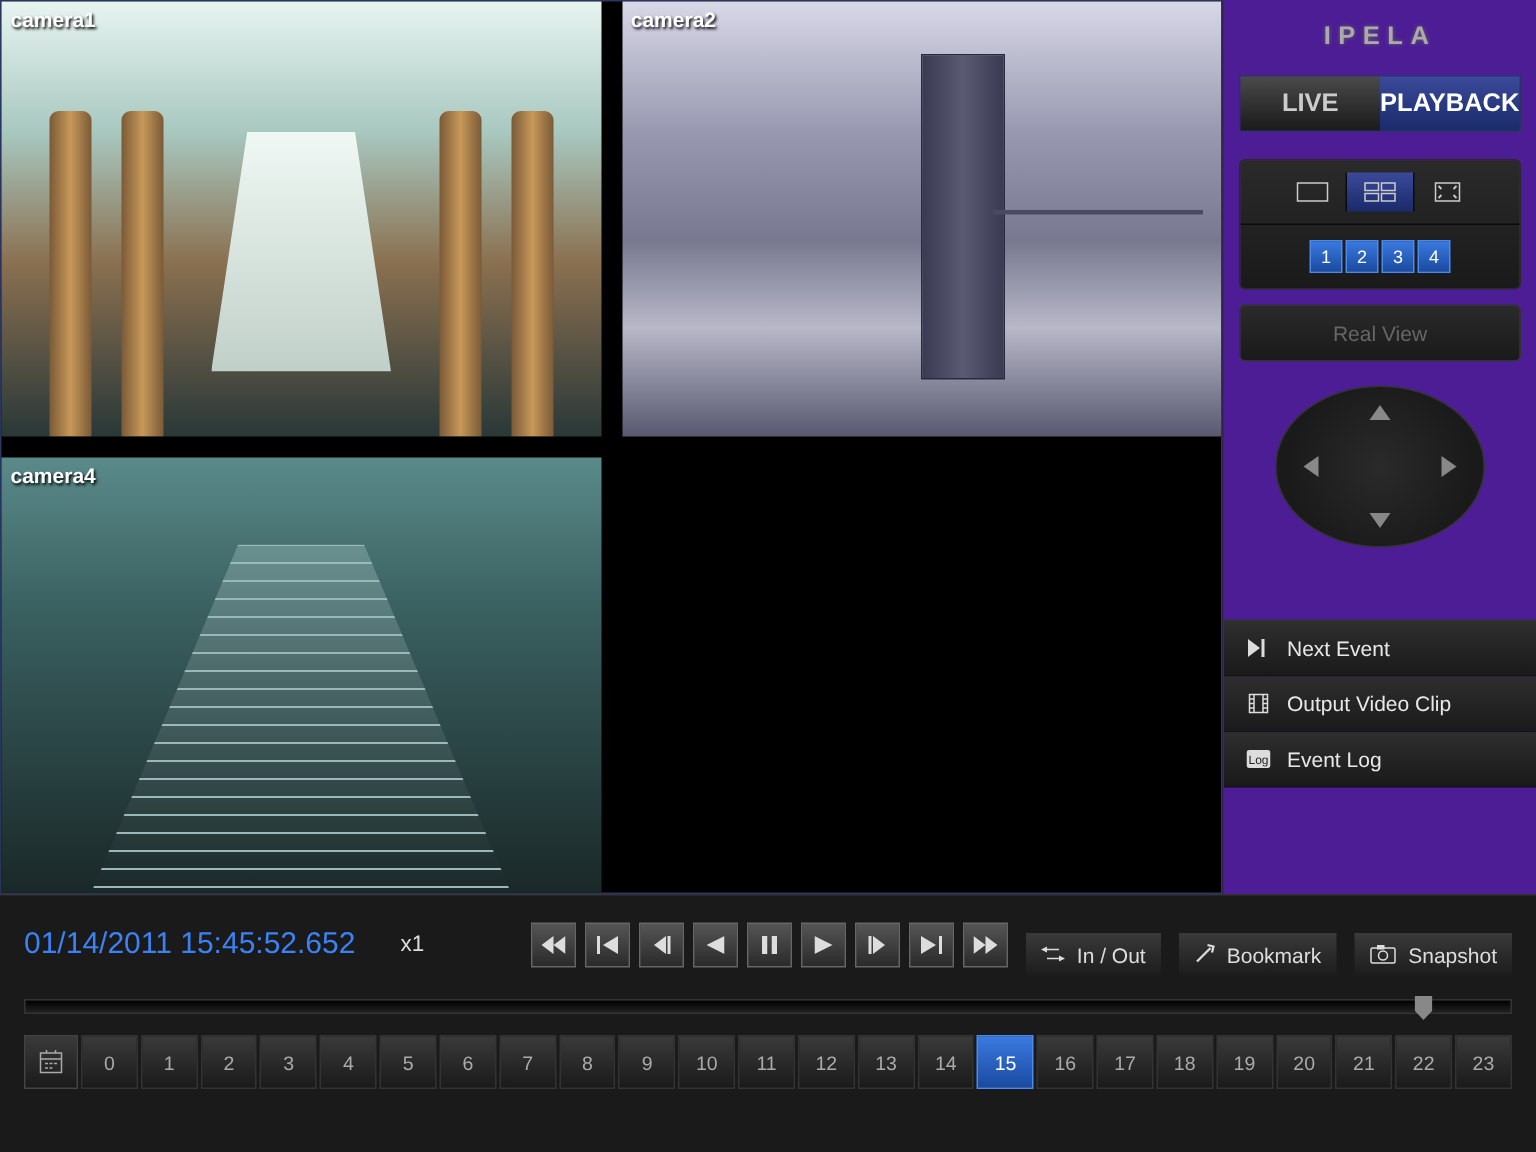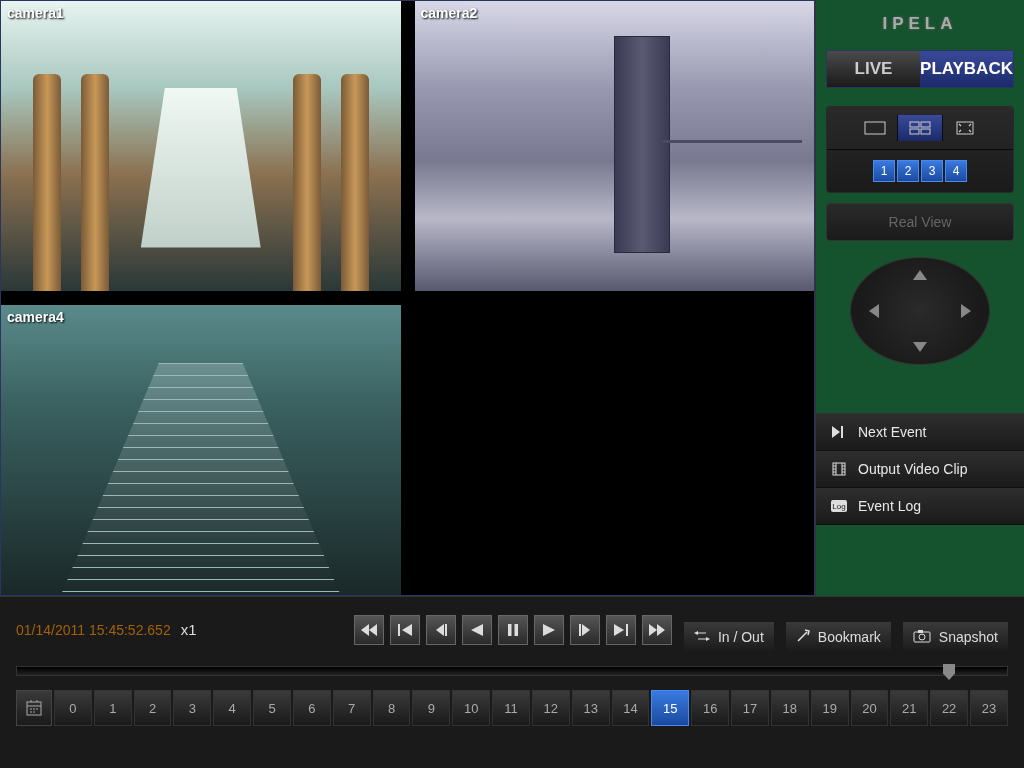--- a/index.html
+++ b/index.html
@@ -12,21 +12,21 @@
 .cam1::before { content:""; position:absolute; left:35%; top:30%; width:30%; height:55%; background: linear-gradient(180deg,#f0f8f4 0%,#c0d0c8 100%); clip-path: polygon(20% 0,80% 0,100% 100%,0 100%);}
 .cam1 .pillar { position:absolute; bottom:0; width:7%; height:75%; background: linear-gradient(90deg,#7a5a38 0%,#c89858 50%,#7a5a38 100%); border-radius: 6px 6px 0 0;}
 .cam2 { background: linear-gradient(180deg,#d8d8e8 0%,#9898b0 30%,#787890 55%,#b8b8c8 75%,#585870 100%); }
 .cam2 .elev { position:absolute; left:50%; top:12%; width:14%; height:75%; background:linear-gradient(90deg,#3a3a52 0%,#5a5a72 50%,#3a3a52 100%); border:1px solid #282840;}
 .cam2 .rail { position:absolute; left:62%; top:48%; width:35%; height:3px; background:#4a4a62;}
 .cam3 { background: linear-gradient(180deg,#888898 0%,#a0a0b0 25%,#3a3a6a 45%,#d8d8e8 70%,#6a6a8a 100%); }
 .cam3 .ceil { position:absolute; top:0; left:0; right:0; height:35%; background: repeating-linear-gradient(0deg,#808090 0px,#808090 8px,#606070 8px,#606070 12px);}
 .cam3 .crowd { position:absolute; bottom:0; left:0; right:0; height:30%; background: radial-gradient(circle,#303040 10%,transparent 10%) 0 0/18px 18px, #b0b0c0;}
 .cam4 { background: linear-gradient(180deg,#5a8a8a 0%,#3a6060 35%,#1a2828 100%); }
 .cam4 .esc { position:absolute; left:15%; right:15%; top:20%; bottom:0; background: repeating-linear-gradient(180deg,#9ab8b8 0,#9ab8b8 1px,transparent 1px,transparent 12px), linear-gradient(180deg,#6a9090 0%,#1a2828 100%); clip-path: polygon(35% 0,65% 0,100% 100%,0 100%);}
-.sidebar { grid-column: 2; grid-row: 1; background: #14532d; border-left: 1px solid #333; display: flex; flex-direction: column; }
+.sidebar { grid-column: 2; grid-row: 1; background: #4c1d95; border-left: 1px solid #333; display: flex; flex-direction: column; }
 .logo { text-align: center; padding: 14px 0 10px; color: #aaa; font-size: 17px; letter-spacing: 5px; font-weight: bold; text-shadow: 0 0 3px #666; }
 .mode-tabs { display: flex; margin: 6px 10px; border: 1px solid #2a3560; }
 .mode-tab { flex: 1; text-align: center; padding: 8px 0; font-size: 17px; font-weight: bold; cursor: pointer; background: linear-gradient(180deg,#4a4a4a 0%,#1a1a1a 100%); }
 .mode-tab.active { background: linear-gradient(180deg,#3a4a9a 0%,#1a2a6a 100%); color: #fff; }
 .layout-box { margin: 12px 10px 0; border: 1px solid #2a2a2a; background: linear-gradient(180deg,#2a2a2a 0%,#1a1a1a 100%); padding: 0; border-radius: 4px;}
 .layout-row { display: flex; justify-content: center; padding: 8px 0; gap:0; border-bottom:1px solid #0a0a0a;}
 .layout-btn { width: 45px; height: 26px; display:flex; align-items:center; justify-content:center; cursor:pointer; border-right:1px solid #0a0a0a;}
 .layout-btn:last-child{border-right:none;}
 .layout-btn.active{ background: linear-gradient(180deg,#3a4a9a 0%,#1a2a6a 100%);}
 .layout-btn svg { fill: none; stroke: #ccc; stroke-width: 1;}
@@ -37,21 +37,21 @@
 .ptz .arr { position:absolute; width:0; height:0; cursor:pointer;}
 .ptz .up { top:12px; left:50%; transform:translateX(-50%); border-left:7px solid transparent; border-right:7px solid transparent; border-bottom:10px solid #888;}
 .ptz .down { bottom:12px; left:50%; transform:translateX(-50%); border-left:7px solid transparent; border-right:7px solid transparent; border-top:10px solid #888;}
 .ptz .left { left:18px; top:50%; transform:translateY(-50%); border-top:7px solid transparent; border-bottom:7px solid transparent; border-right:10px solid #888;}
 .ptz .right { right:18px; top:50%; transform:translateY(-50%); border-top:7px solid transparent; border-bottom:7px solid transparent; border-left:10px solid #888;}
 .action-list { border-top:1px solid #333;margin-top:36px;}
 .action-item { padding: 10px 14px; border-bottom: 1px solid #111; background: linear-gradient(180deg,#2e2e2e 0%,#1a1a1a 100%); display:flex; align-items:center; gap:10px; cursor:pointer; font-size:14px; color:#e8e8e8;}
 .action-item .ico { width:18px; height:14px; display:inline-flex; align-items:center; justify-content:center;}
 .bottom { grid-column: 1 / 3; grid-row: 2; background: #1a1a1a; border-top:1px solid #333; display:flex; flex-direction:column;}
 .transport { display:flex; align-items:center; padding: 10px 16px 8px; gap:6px;}
-.timestamp { color:#a16207; font-size:14px; margin-right:4px;}
+.timestamp { color:#3b82f6; font-size:20px; margin-right:24px;}
 .speed { color:#ddd; font-size:15px; margin-right:auto;}
 .tbtn { width:30px; height:30px; background: linear-gradient(180deg,#555 0%,#2a2a2a 100%); border:1px solid #666; display:flex; align-items:center; justify-content:center; cursor:pointer;}
 .tbtn svg { fill:#ddd;}
 .txt-btn { display:flex; align-items:center; gap:8px; padding:12px 10px; height:30px; background: linear-gradient(180deg,#3a3a3a 0%,#1a1a1a 100%); cursor:pointer; font-size:14px; color:#ddd; margin-left:6px;margin-top:15px;}
 .timeline-track { margin: 6px 16px 0; height:10px; background: linear-gradient(180deg,#000 0%,#222 100%); border:1px solid #333; position:relative;}
 .timeline-marker { position:absolute; right:52px; top:-3px; width:12px; height:16px; background:#888; clip-path: polygon(0 0,100% 0,100% 60%,50% 100%,0 60%);}
 .hours { display:flex; margin: 14px 16px 0; gap:2px; align-items:stretch;}
 .cal-btn { width:36px; background: linear-gradient(180deg,#3a3a3a 0%,#1a1a1a 100%); border:1px solid #444; display:flex; align-items:center; justify-content:center; cursor:pointer;}
 .hour { flex:1; height:36px; background: linear-gradient(180deg,#3a3a3a 0%,#1a1a1a 100%); border:1px solid #333; display:flex; align-items:center; justify-content:center; font-size:13px; color:#aaa; cursor:pointer;}
 .hour.active { background: linear-gradient(180deg,#3a7ae0 0%,#1a4aa0 100%); color:#fff; border-color:#4a8af0;}

